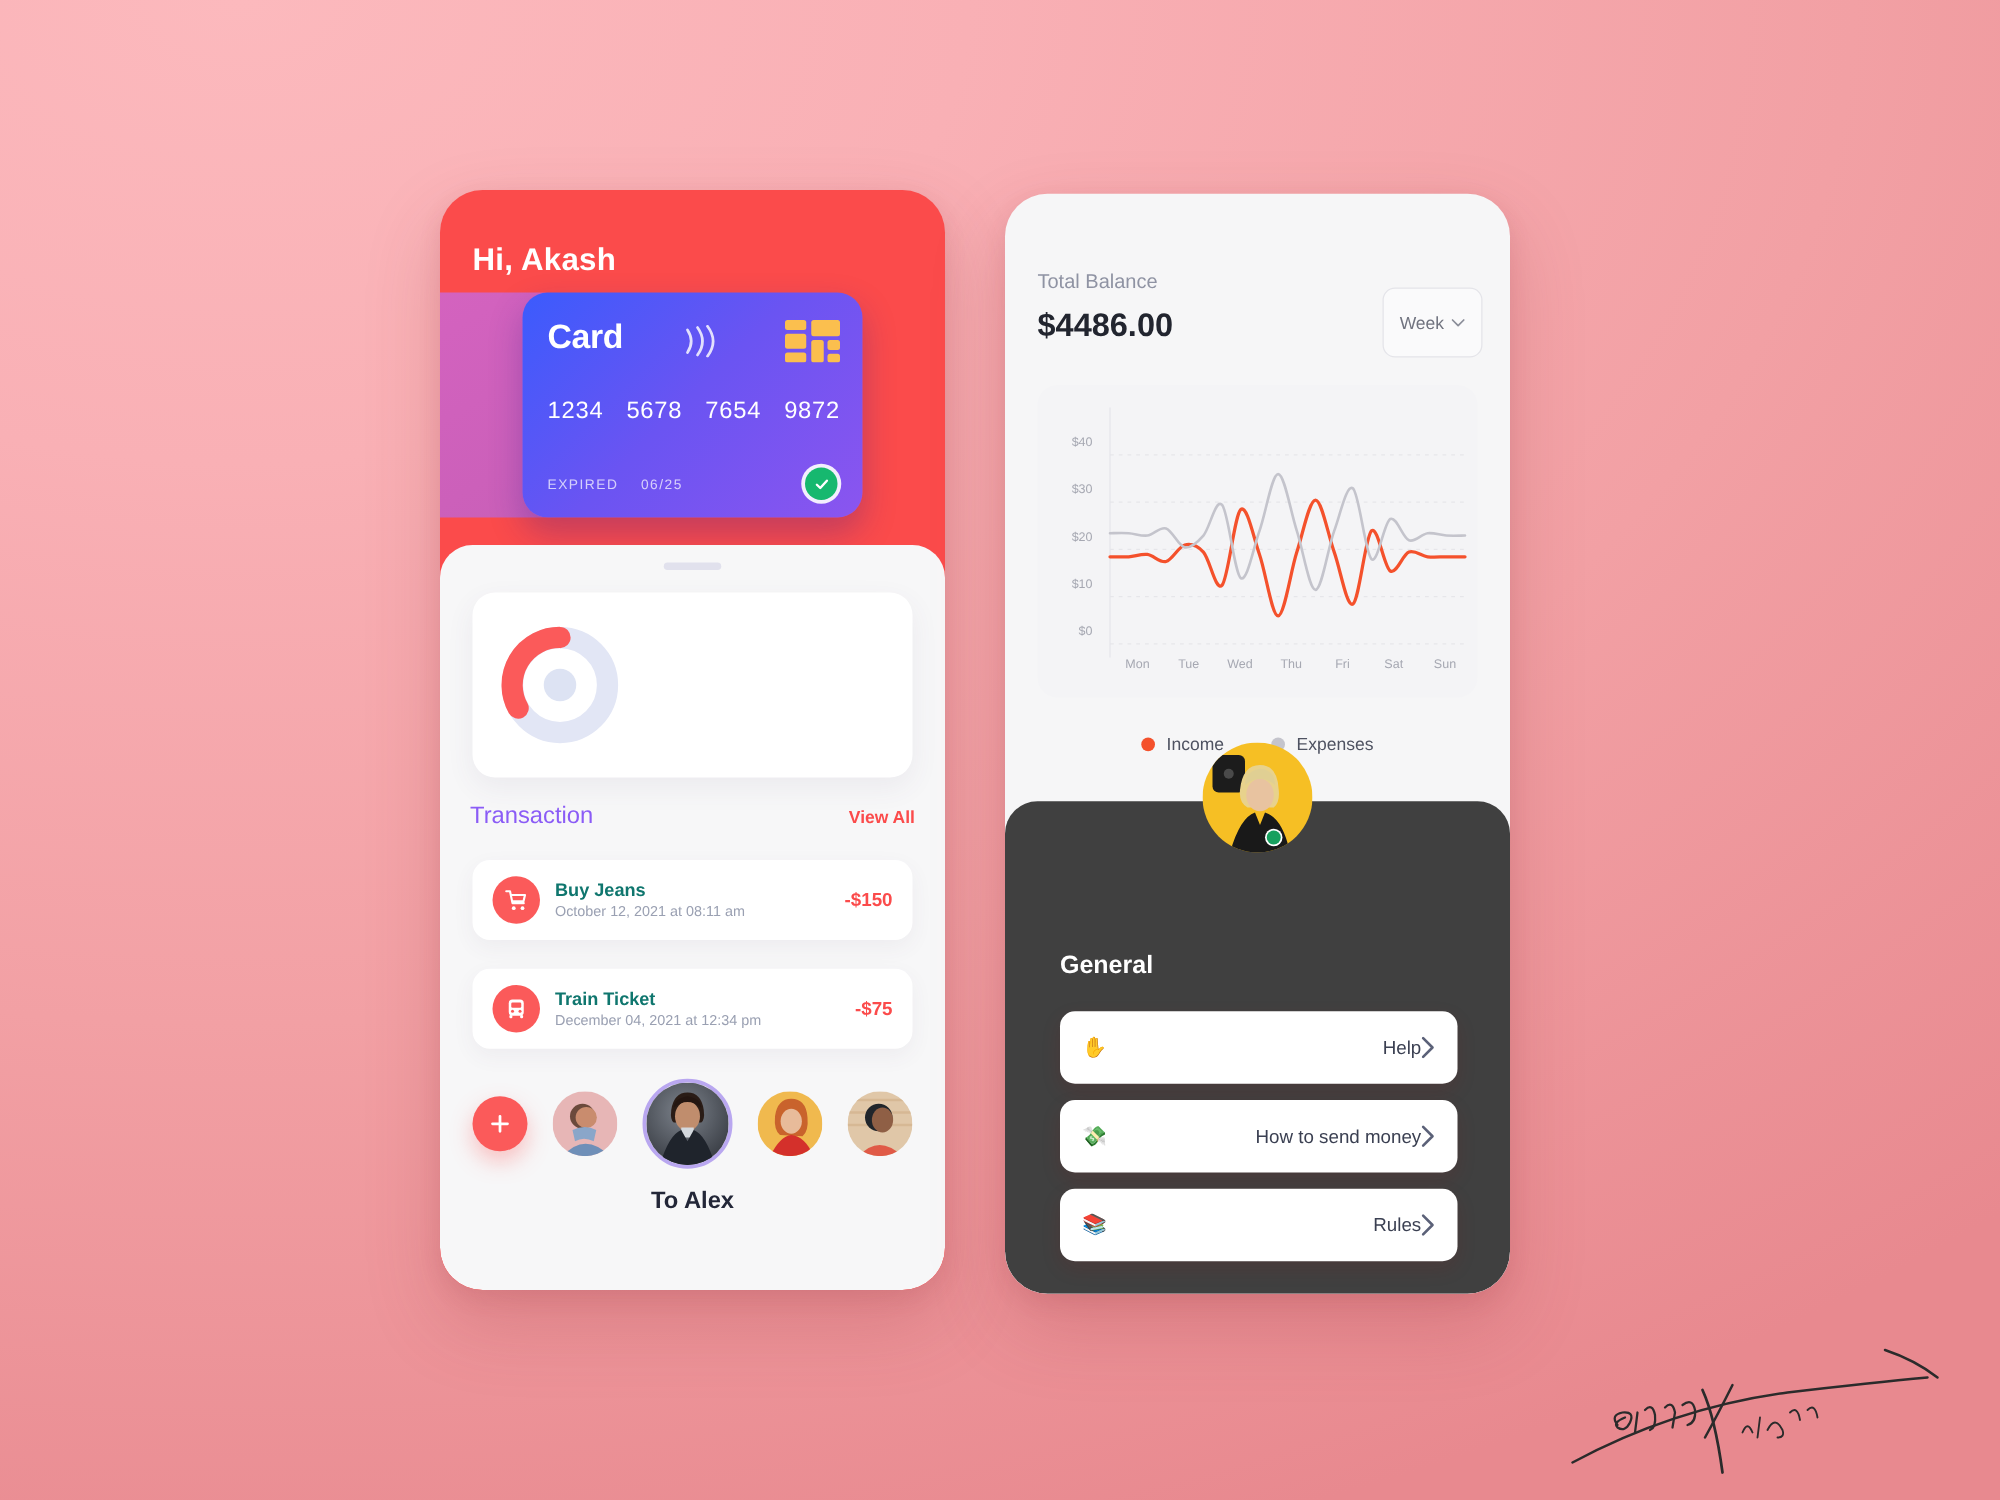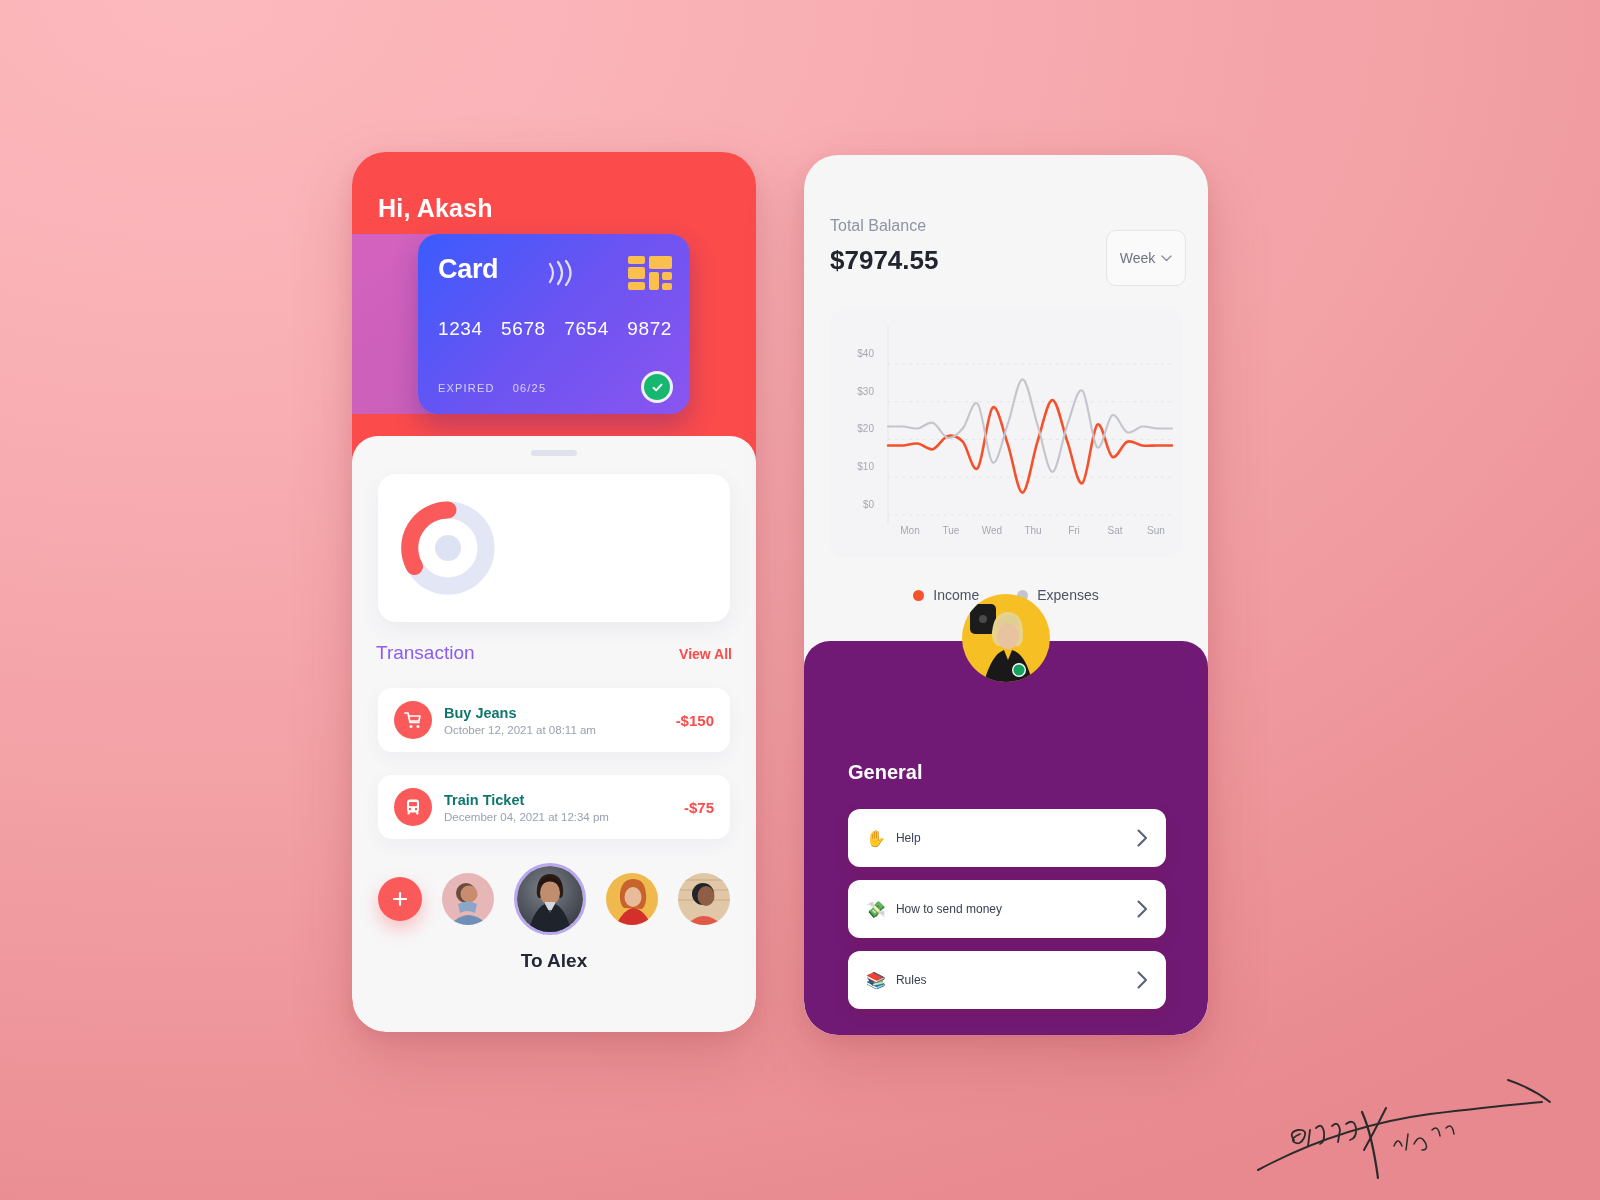--- a/index.html
+++ b/index.html
@@ -150,41 +150,41 @@
   .chart-svg { position:absolute; inset:0; width:100%; height:100%; }
   .legend {
     position:absolute; left:0; right:0; top:432px;
     display:flex; align-items:center; justify-content:center; gap:38px;
   }
   .legend-item { display:flex; align-items:center; gap:9px; font-size:14px; color:#4e5261; }
   .dot { width:11px; height:11px; border-radius:50%; flex:none; }
 
   .general-panel {
     position:absolute; left:0; top:486px; width:404px; height:394px;
-    background:#701a75; border-radius:26px 26px 34px 34px;
+    background:#404040; border-radius:26px 26px 34px 34px;text-align:right;
   }
   .profile-av {
     position:absolute; left:50%; top:-47px; transform:translateX(-50%);
     width:88px; height:88px; border-radius:50%; overflow:hidden;
   }
   .general-title {
     position:absolute; left:44px; top:120px;
     font-size:20px; font-weight:700; color:#fff;
   }
   .menu-row {
     position:absolute; left:44px; width:318px; height:58px;
     background:#fff; border-radius:12px;
     display:flex; align-items:center; padding:0 18px;
     box-shadow:0 6px 16px rgba(150,20,20,.12);
   }
   #menu-row-0 { top:168px; }
   #menu-row-1 { top:239px; }
   #menu-row-2 { top:310px; }
   .menu-emoji { font-size:16px; margin-right:10px; flex:none; }
-  .menu-label { flex:1; font-size:12px; color:#3b4052; }
+  .menu-label { flex:1; font-size:15px; color:#3b4052; }
 
   .signature { position:absolute; left:1250px; top:1058px; width:310px; height:140px; }
 </style>
 </head>
 <body>
 
 <div class="phone" id="phone-left">
 
   <div class="greeting">Hi, Akash</div>
 
@@ -337,21 +337,21 @@
       </div>
     </div>
 
     <div class="to-name">To Alex</div>
   </div>
 </div>
 
 <div class="phone" id="phone-right">
 
   <div class="bal-label">Total Balance</div>
-  <div class="bal-value">$7974.55</div>
+  <div class="bal-value">$4486.00</div>
 
   <div class="range-sel">
     <span>Week</span>
     <svg width="11" height="7" viewBox="0 0 11 7">
       <path d="M1 1 L5.5 5.5 L10 1" stroke="#8b8e99" stroke-width="1.4" fill="none" stroke-linecap="round" stroke-linejoin="round"></path>
     </svg>
   </div>
 
   <div class="chart-box">
     <svg class="chart-svg" id="chart-svg" viewBox="0 0 352 250" preserveAspectRatio="none">

